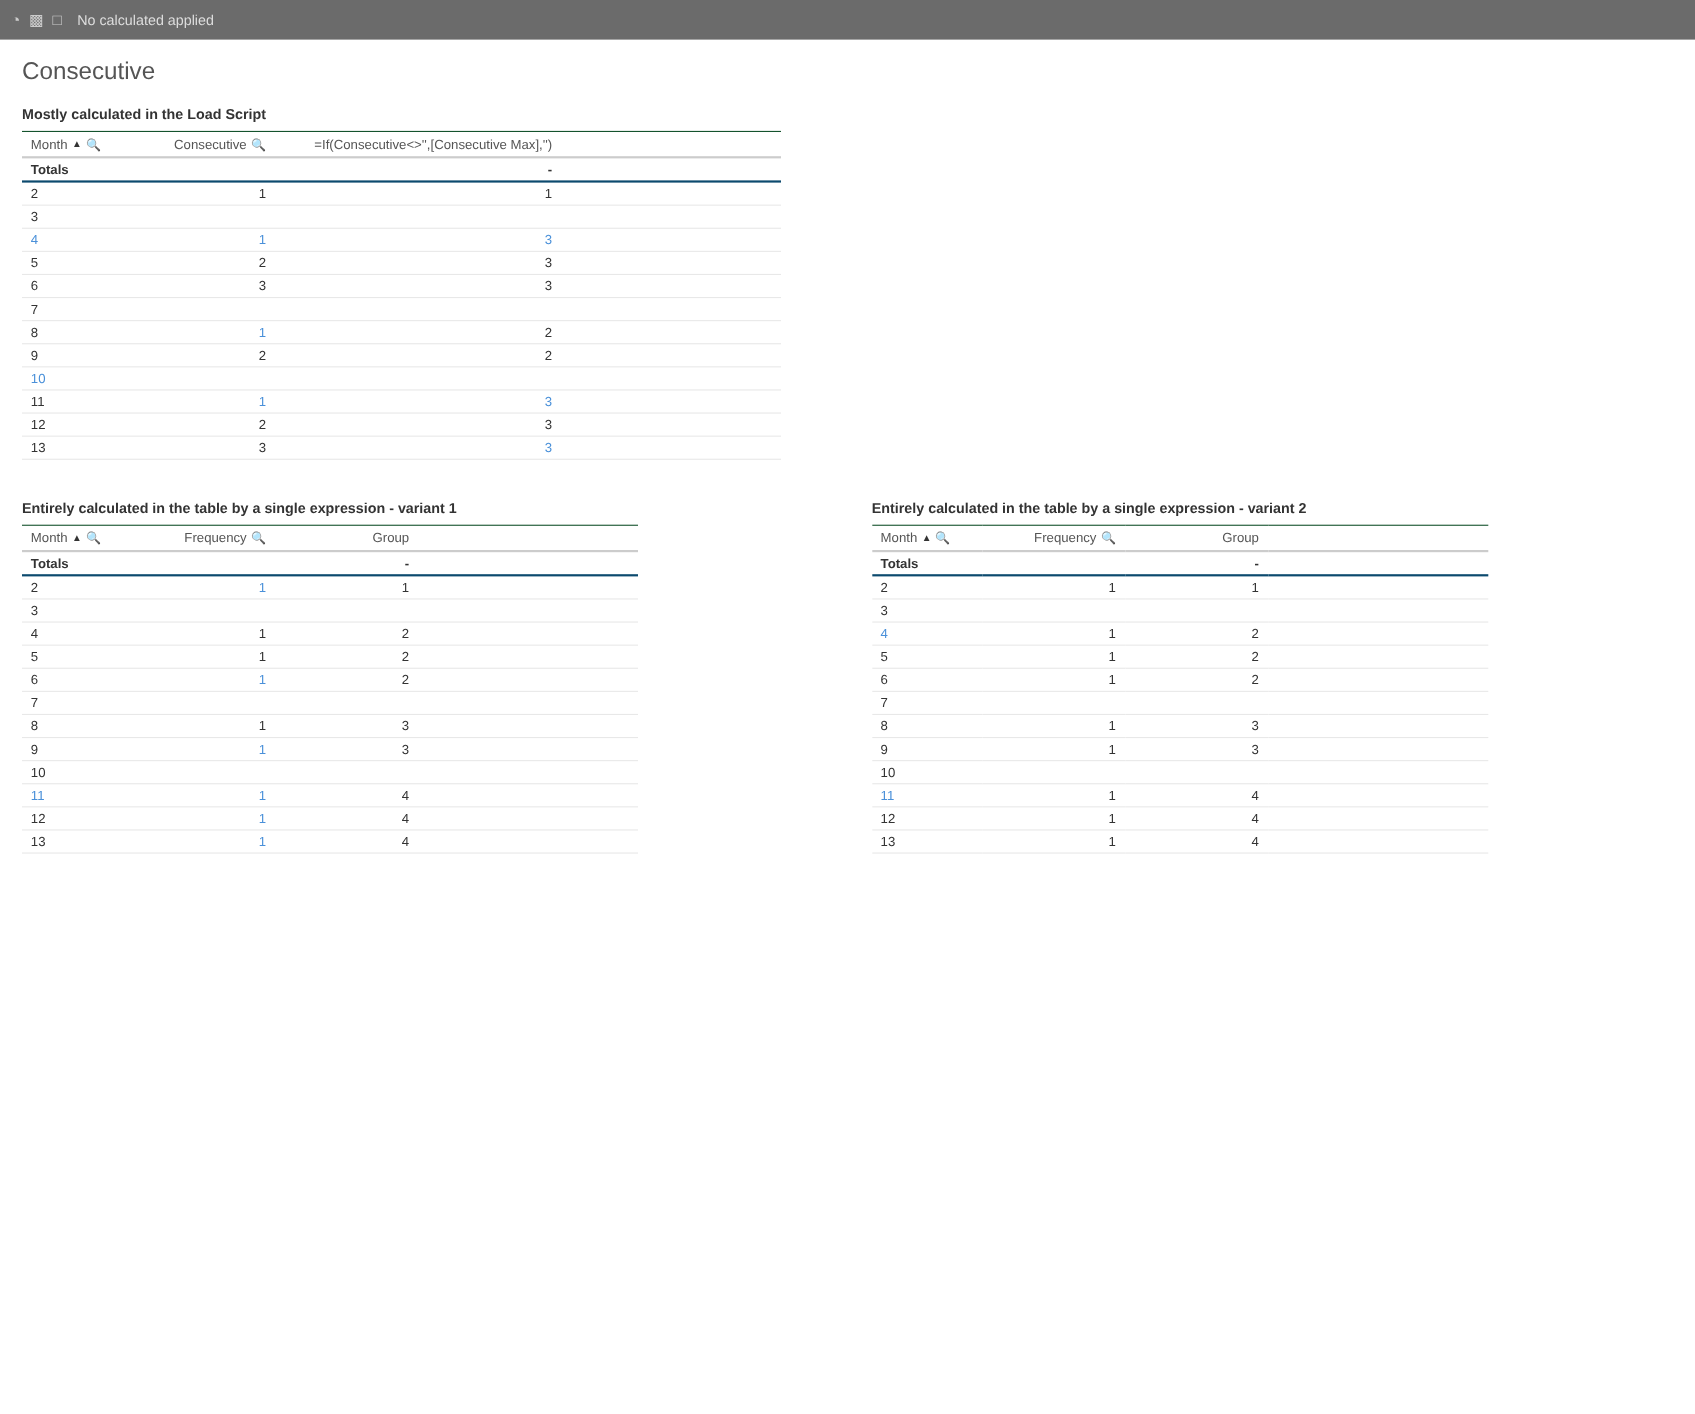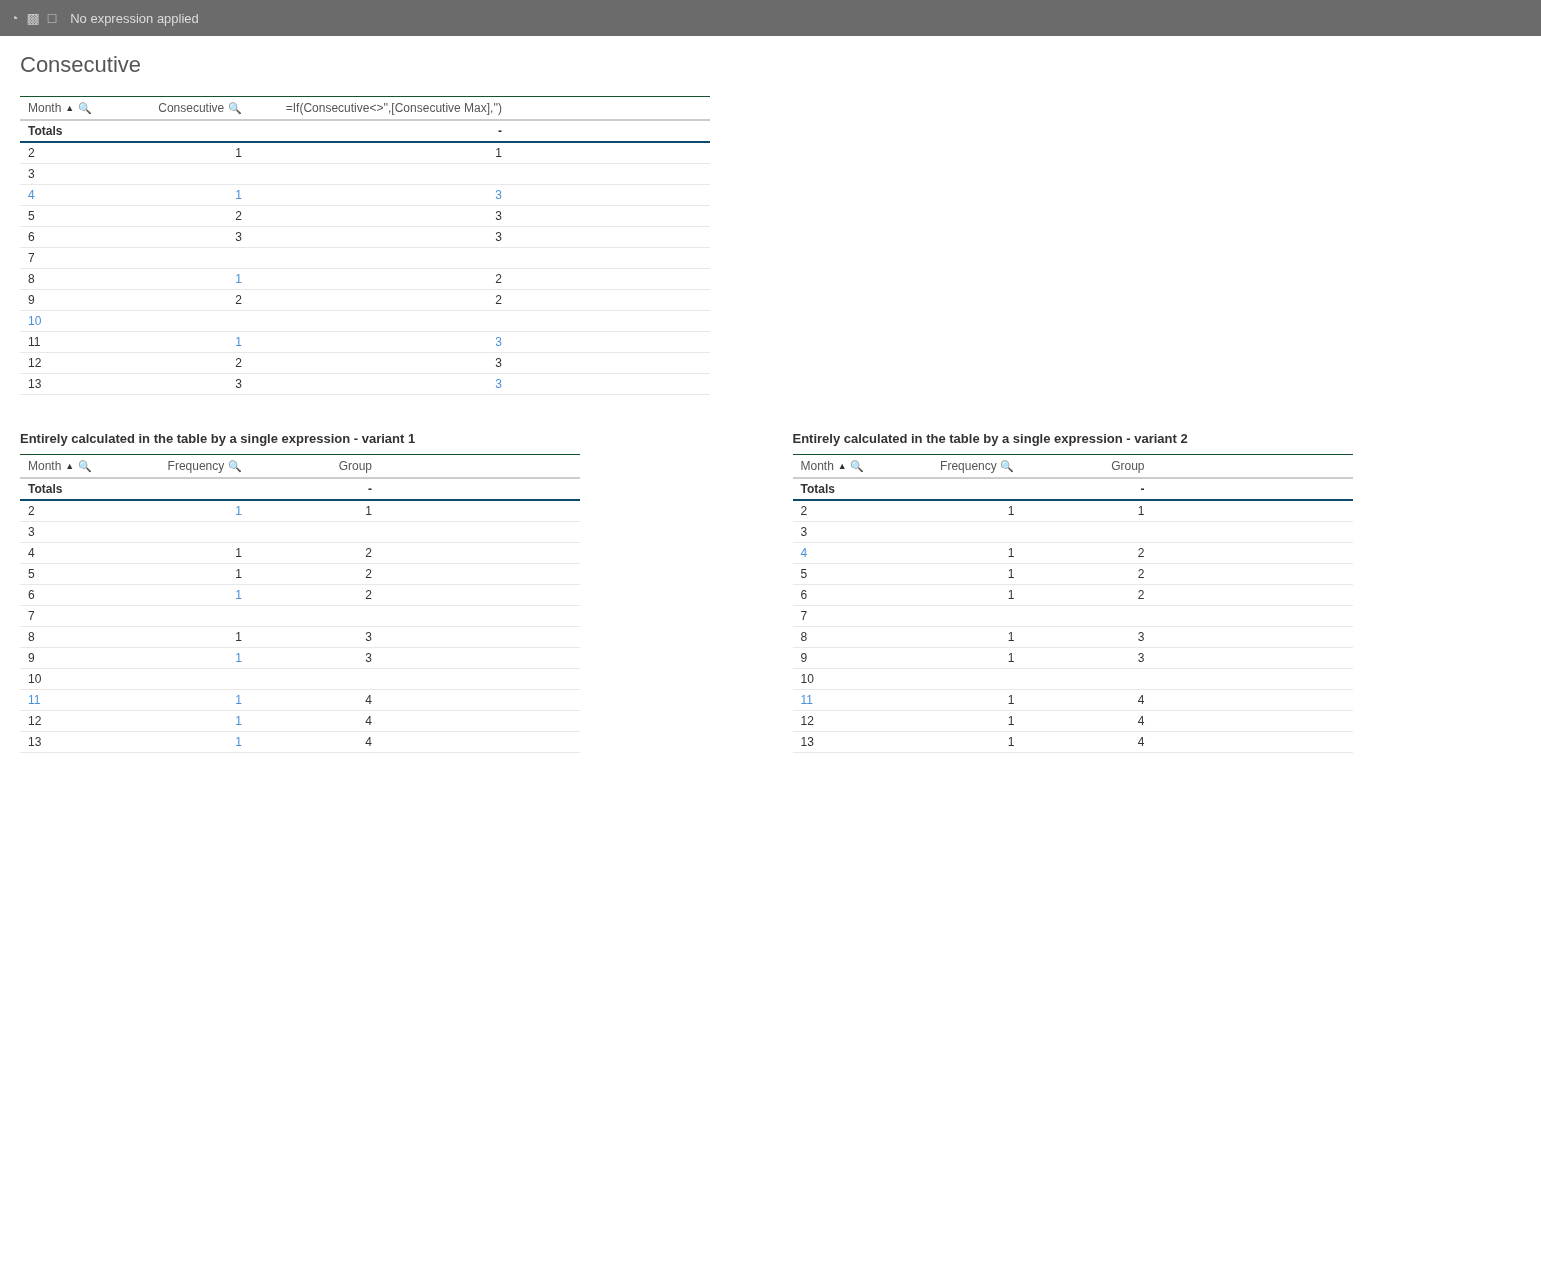--- a/index.html
+++ b/index.html
@@ -121,28 +121,29 @@
       flex: 1;
     }
   </style>
 </head>
 <body>
 
 <div class="top-bar">
   <span class="top-bar-icon">◔</span>
   <span class="top-bar-icon">▩</span>
   <span class="top-bar-icon">□</span>
-  <span class="top-bar-title">No expression applied</span>
+  <span class="top-bar-title">No calculated applied</span>
 </div>
 
 <div class="page">
 
   <div class="page-title">Consecutive</div>
 
   <div class="section">
+    <div class="section-title">Mostly calculated in the Load Script</div>
     <table class="data-table">
       <thead>
         <tr>
           <th class="left-align" style="width:100px">
             <div class="th-inner">
               <span>Month</span>
               <span class="sort-arrow">▲</span>
               <span class="search-icon-th">🔍</span>
             </div>
           </th>

